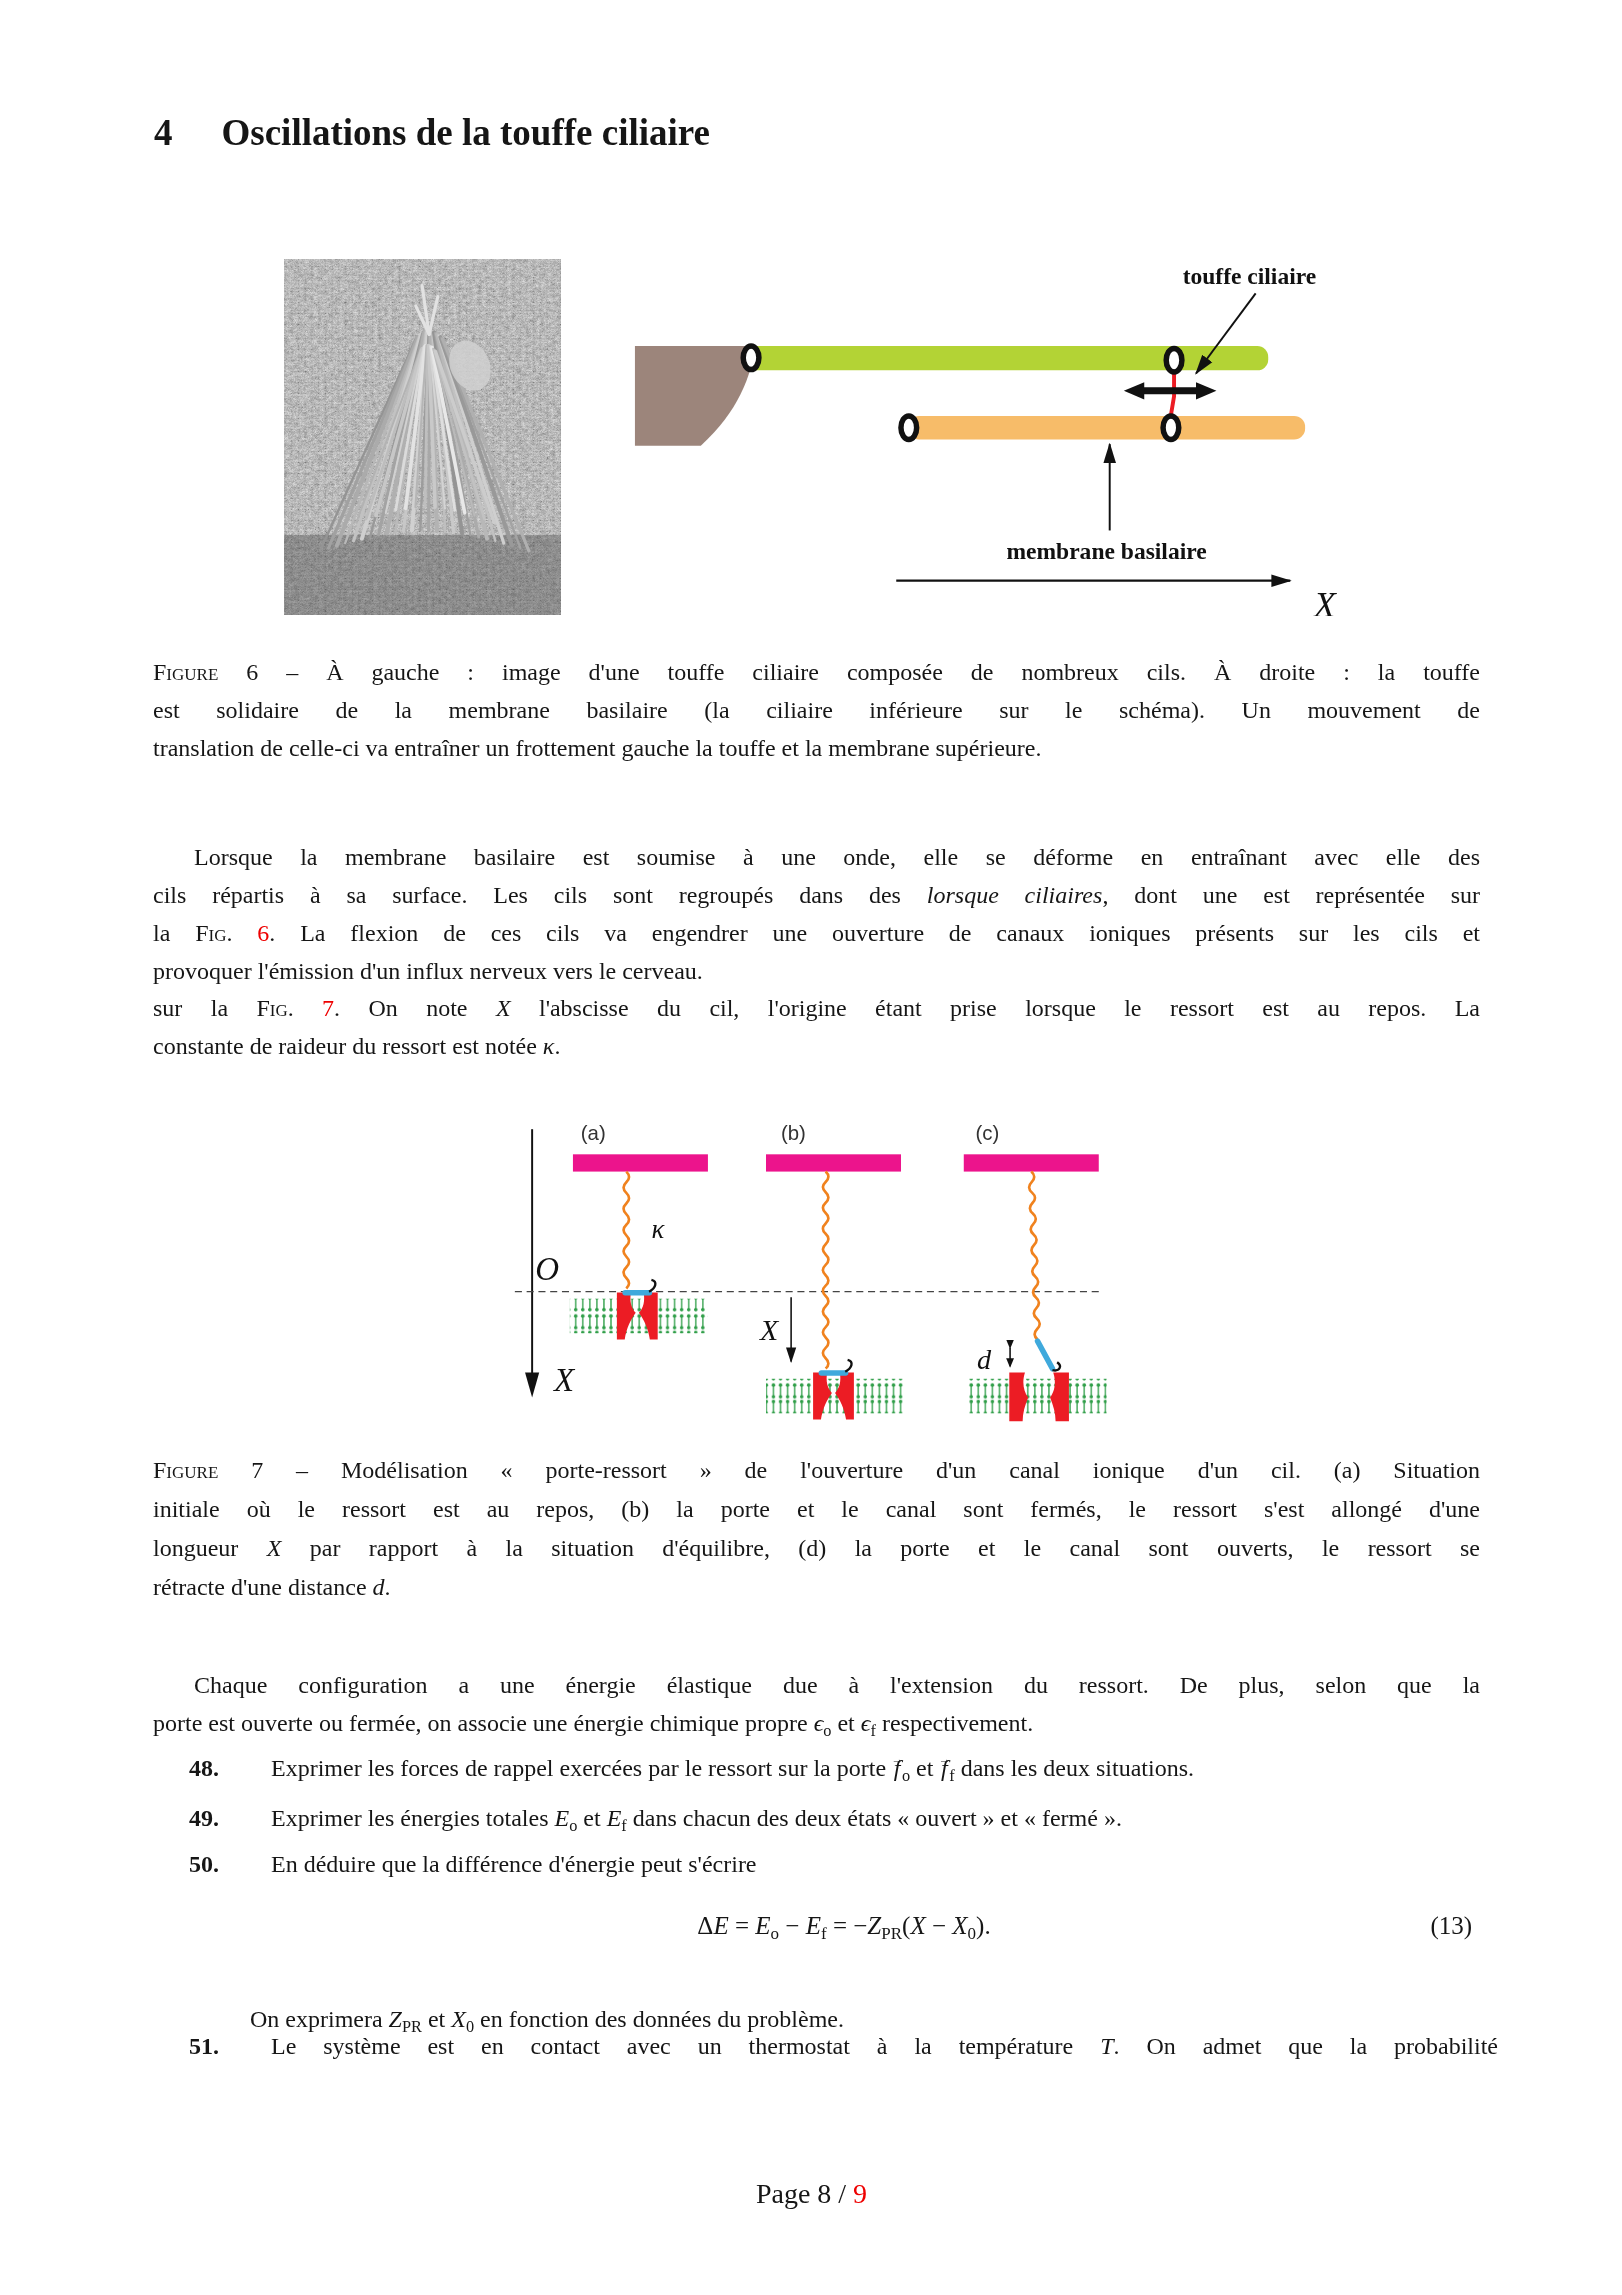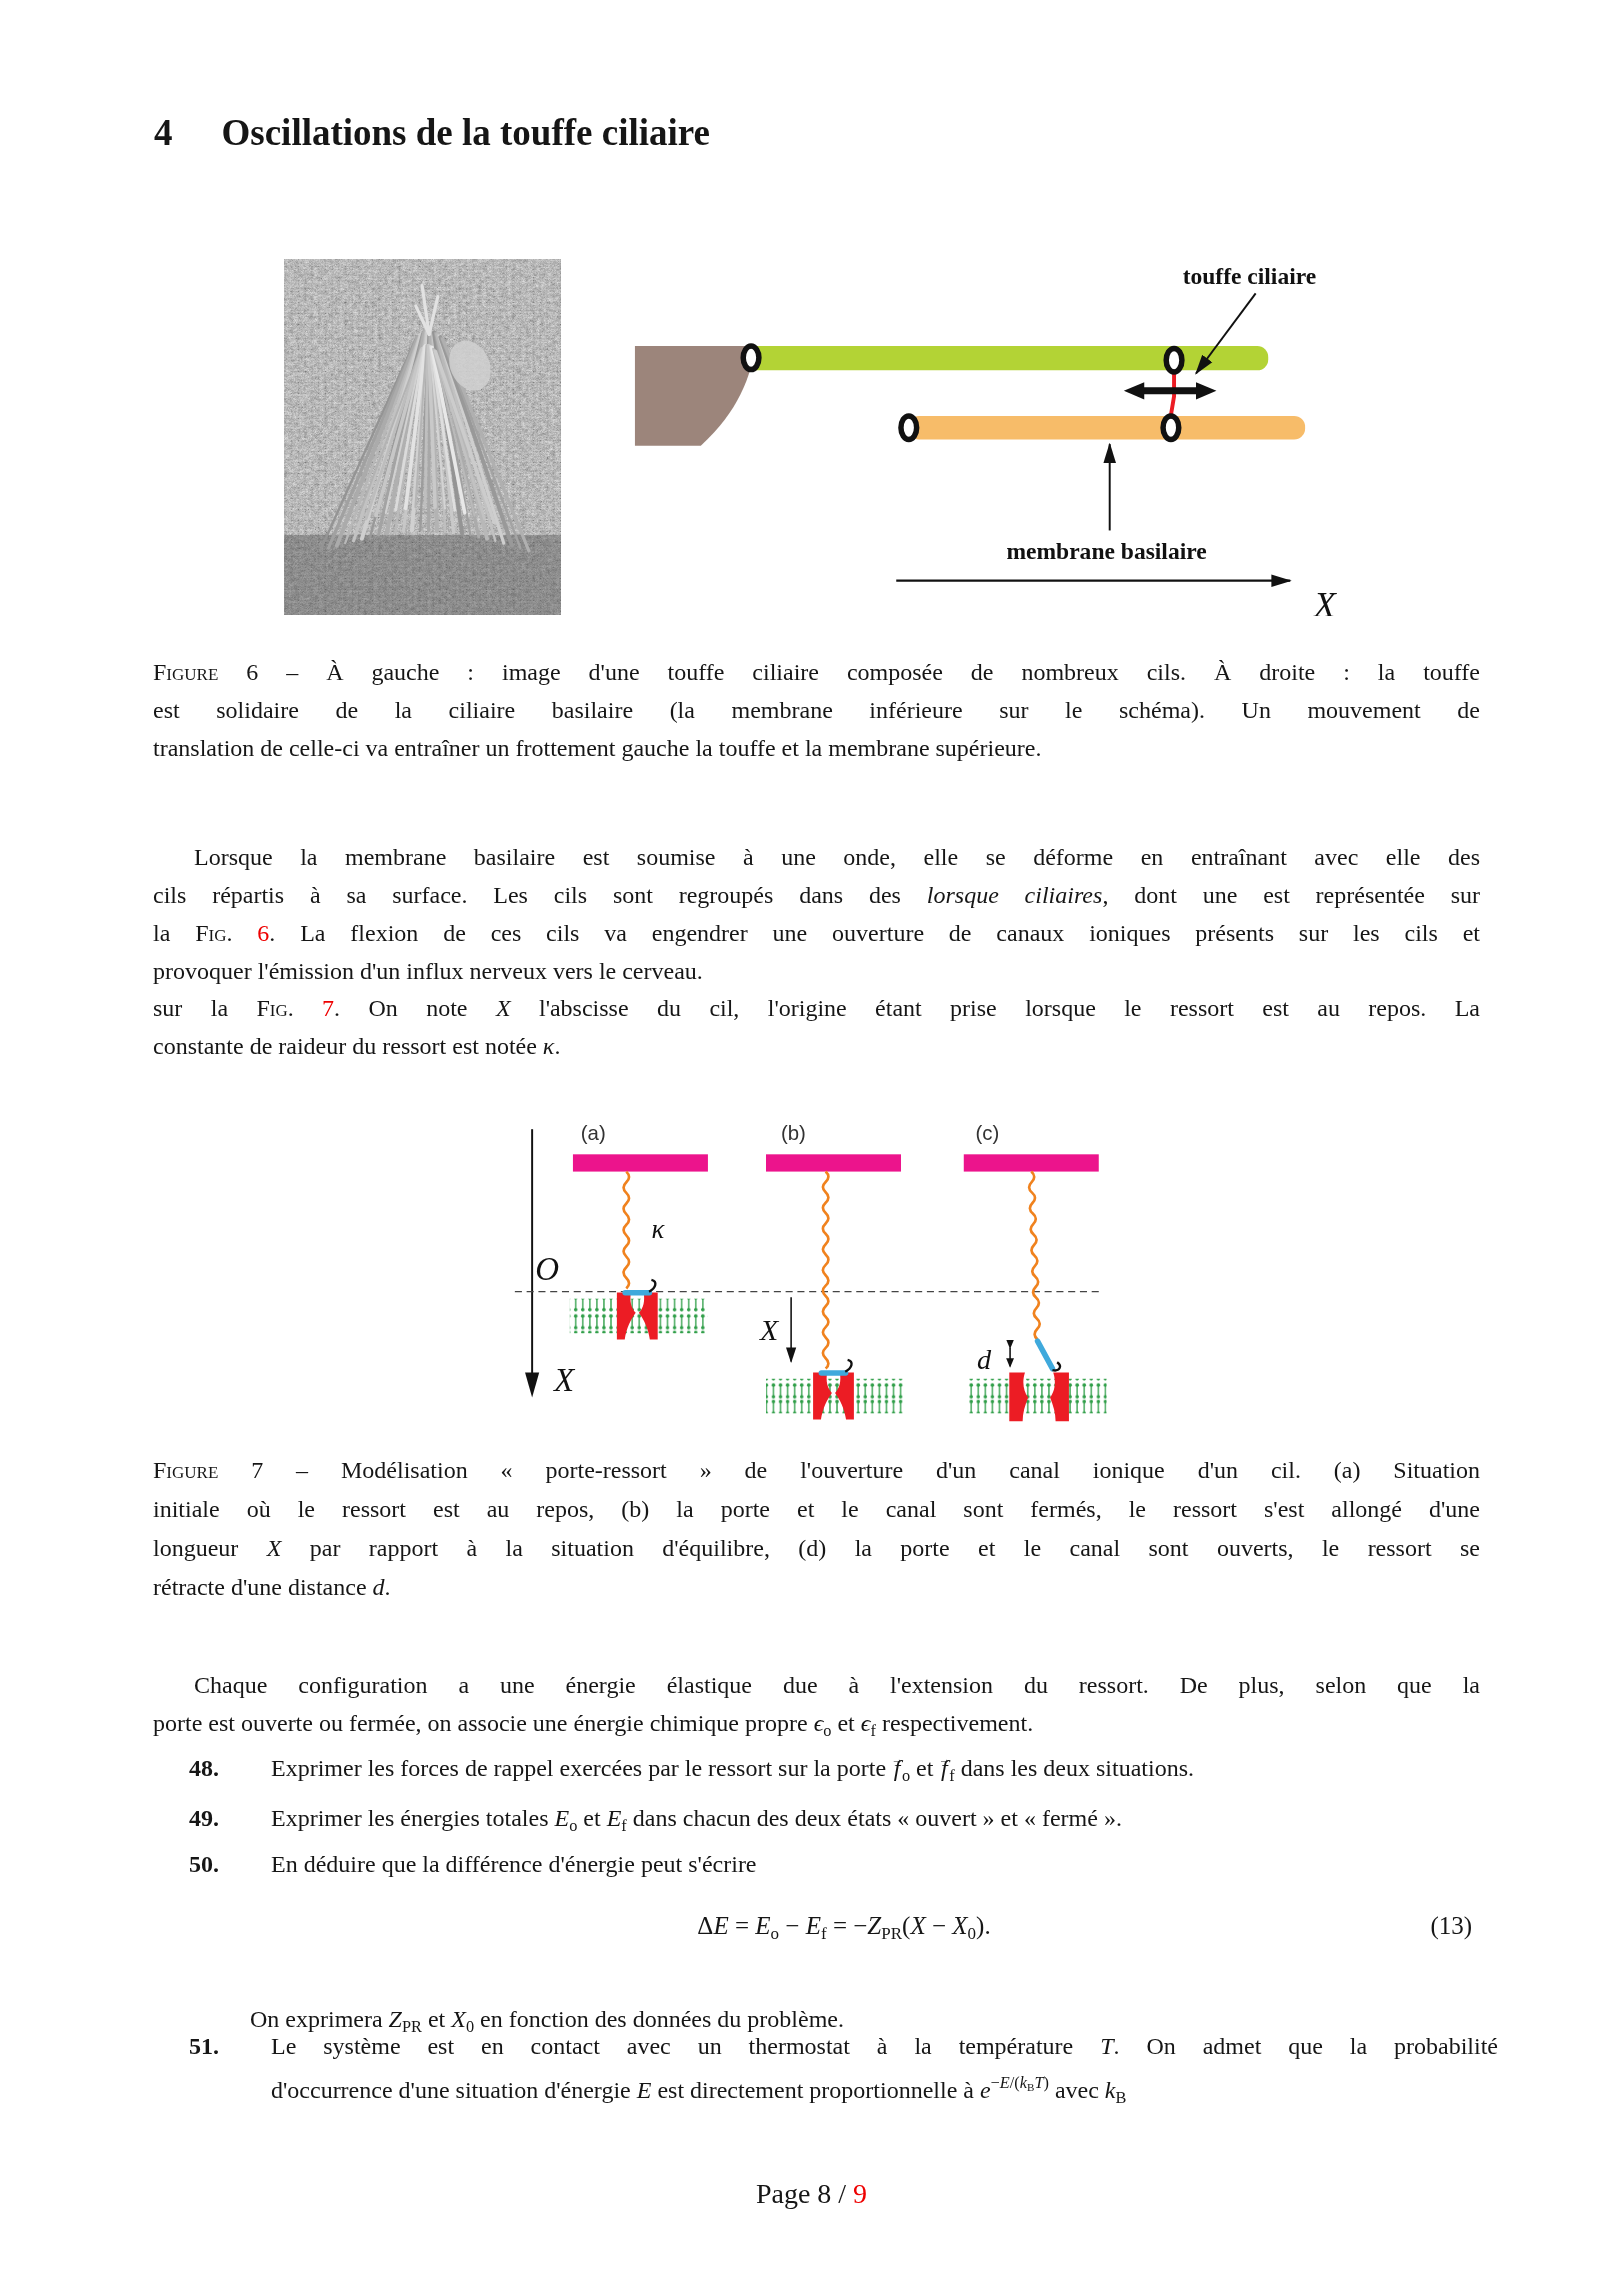--- a/index.html
+++ b/index.html
@@ -142,21 +142,21 @@
   <text x="1592" y="362" text-anchor="middle" class="figlabel">touffe ciliaire</text>
   <line x1="1600" y1="374" x2="1524" y2="476" stroke="#111" stroke-width="2.5" marker-end="url(#mA)"></line>
   <text x="1410" y="712" text-anchor="middle" class="figlabel">membrane basilaire</text>
   <line x1="1414" y1="676" x2="1414" y2="566" stroke="#111" stroke-width="2.5" marker-end="url(#mA)"></line>
   <line x1="1142" y1="740" x2="1644" y2="740" stroke="#111" stroke-width="3" marker-end="url(#mA)"></line>
   <text x="1688" y="786" text-anchor="middle" class="mathlab" font-size="46">X</text>
 </svg>
 
 <div class="abs textblock" style="top:653px;">
     <div class="tline j"><span class="sc">Figure</span> 6 – À gauche : image d'une touffe ciliaire composée de nombreux cils. À droite : la touffe</div>
-    <div class="tline j">est solidaire de la ciliaire basilaire (la membrane inférieure sur le schéma). Un mouvement de</div>
+    <div class="tline j">est solidaire de la membrane basilaire (la ciliaire inférieure sur le schéma). Un mouvement de</div>
     <div class="tline">translation de celle-ci va entraîner un frottement gauche la touffe et la membrane supérieure.</div>
   </div>
 
 <div class="abs textblock" style="top:838px;">
     <div class="tline j ind">Lorsque la membrane basilaire est soumise à une onde, elle se déforme en entraînant avec elle des</div>
     <div class="tline j">cils répartis à sa surface. Les cils sont regroupés dans des <span class="i">lorsque ciliaires</span>, dont une est représentée sur</div>
     <div class="tline j">la <span class="sc">Fig.</span> <span class="red">6</span>. La flexion de ces cils va engendrer une ouverture de canaux ioniques présents sur les cils et</div>
     <div class="tline">provoquer l'émission d'un influx nerveux vers le cerveau.</div>
   </div>
 
@@ -265,18 +265,17 @@
 </div>
 
 <div class="abs note" style="top:2000px;">
     <div class="tline">On exprimera <span class="i">Z</span><sub>PR</sub> et <span class="i">X</span><sub>0</sub> en fonction des données du problème.</div>
   </div>
 
 <div class="abs qitem" style="top:2024px;line-height:44px;">
   <span class="qnum">51.</span>
   <div class="qtext">
       <div class="tline j">Le système est en contact avec un thermostat à la température <span class="i">T</span>. On admet que la probabilité</div>
-      <div class="tline">d'occurrence d'une situation d'énergie <span class="i">E</span> est directement proportionnelle à <span class="i">e</span><sup>−<span class="i">E</span>/(<span class="i">k</span><sub>B</sub><span class="i">T</span>)</sup> avec <span class="i">k</span><sub>B</sub></div>
     </div>
 </div>
 
 <div class="abs footer">Page 8 / <span class="red">9</span></div>
 
 
 </body></html>

